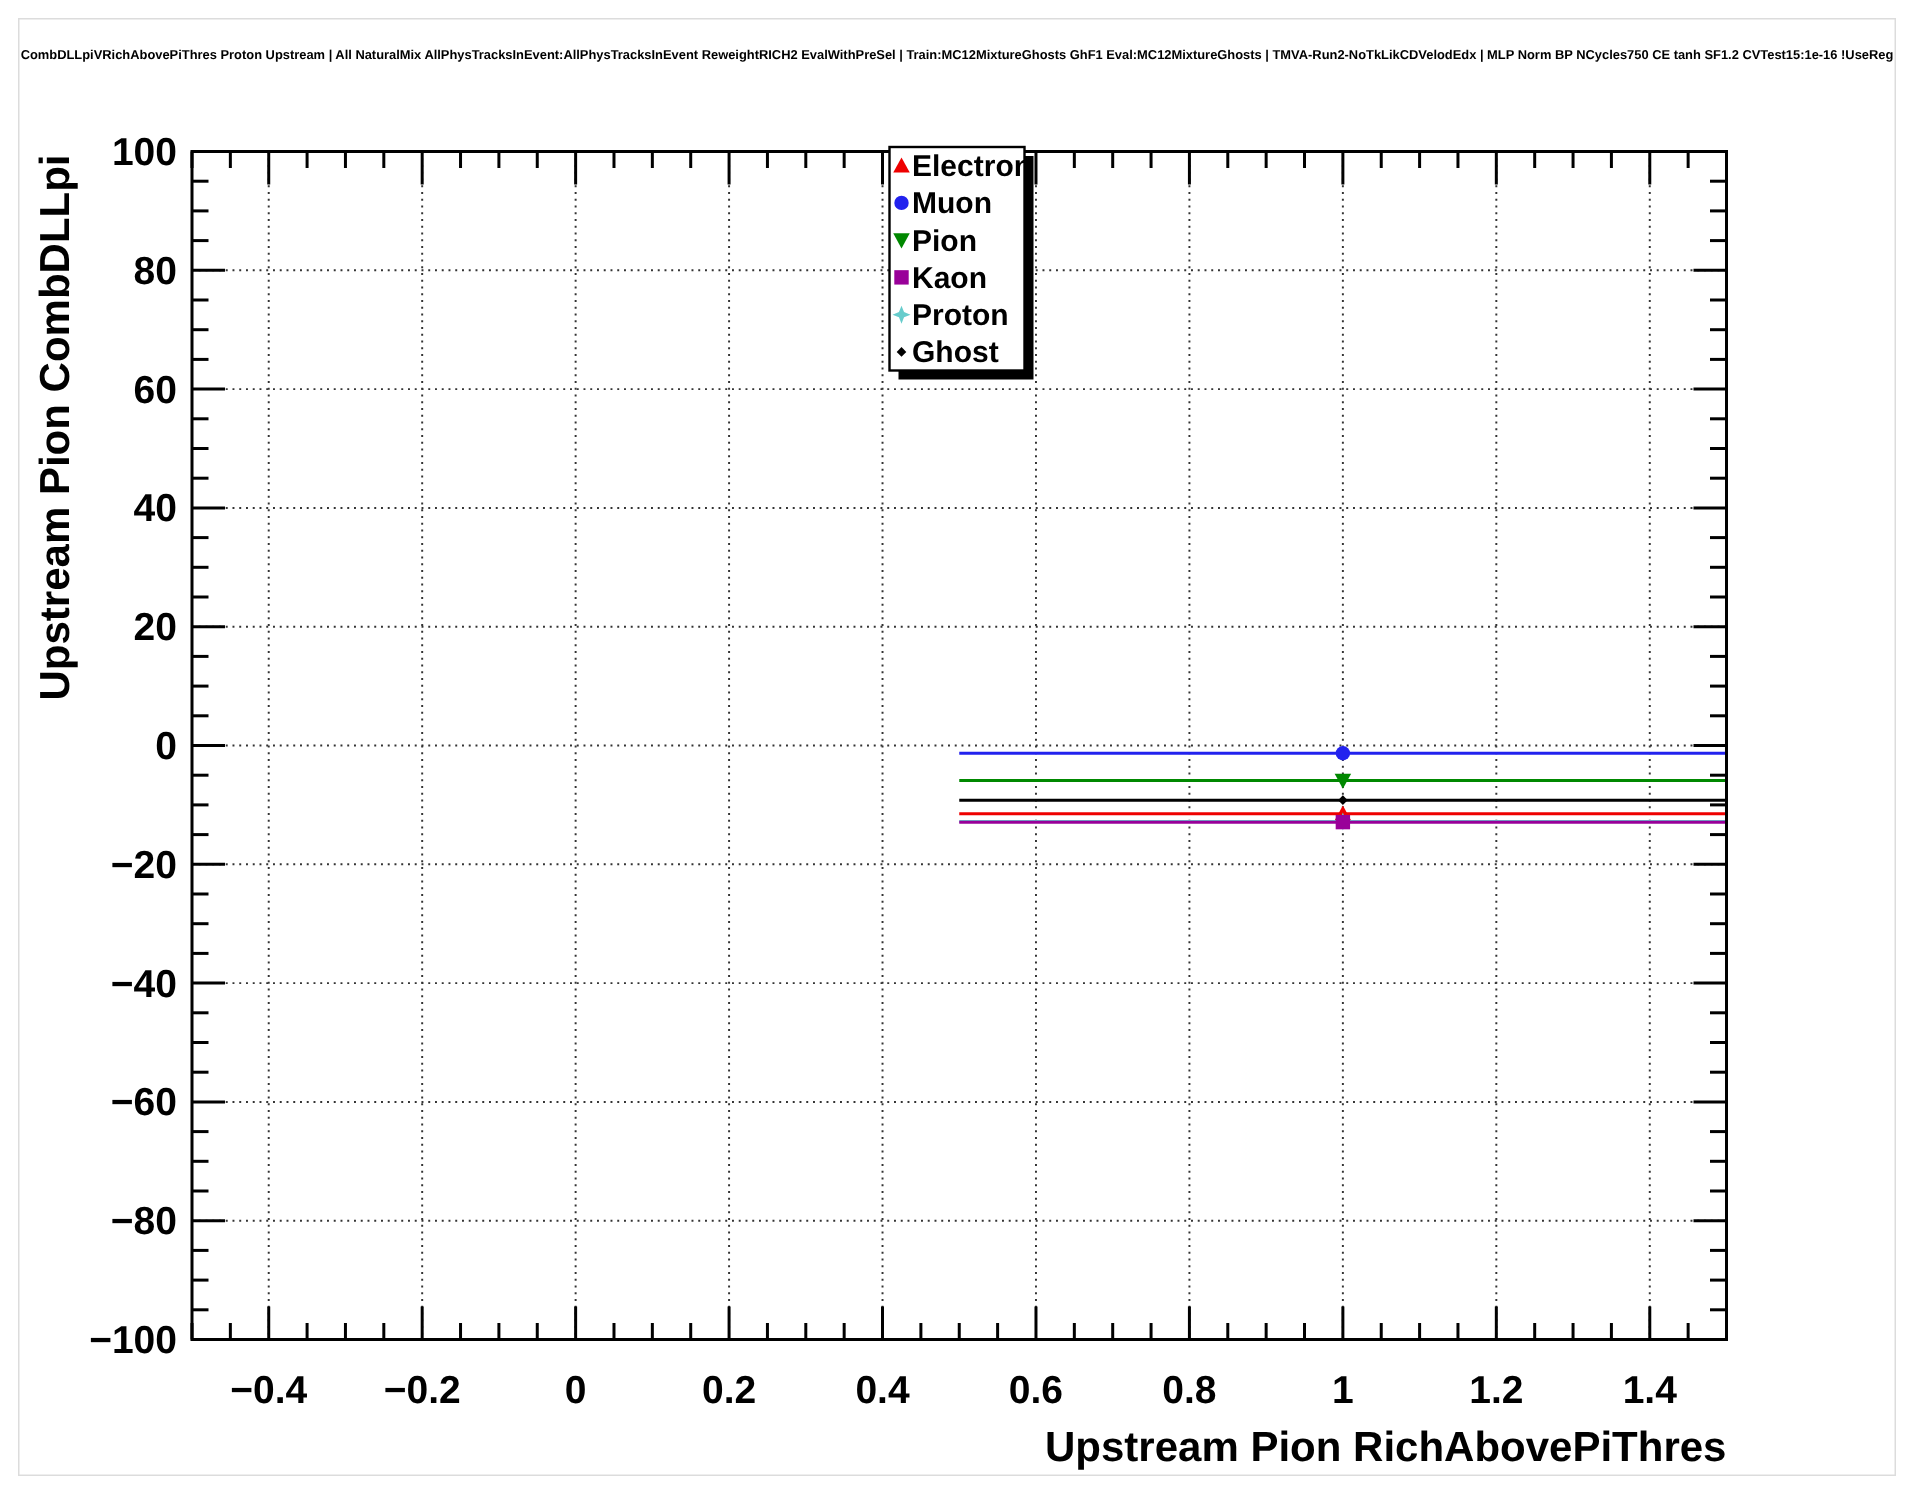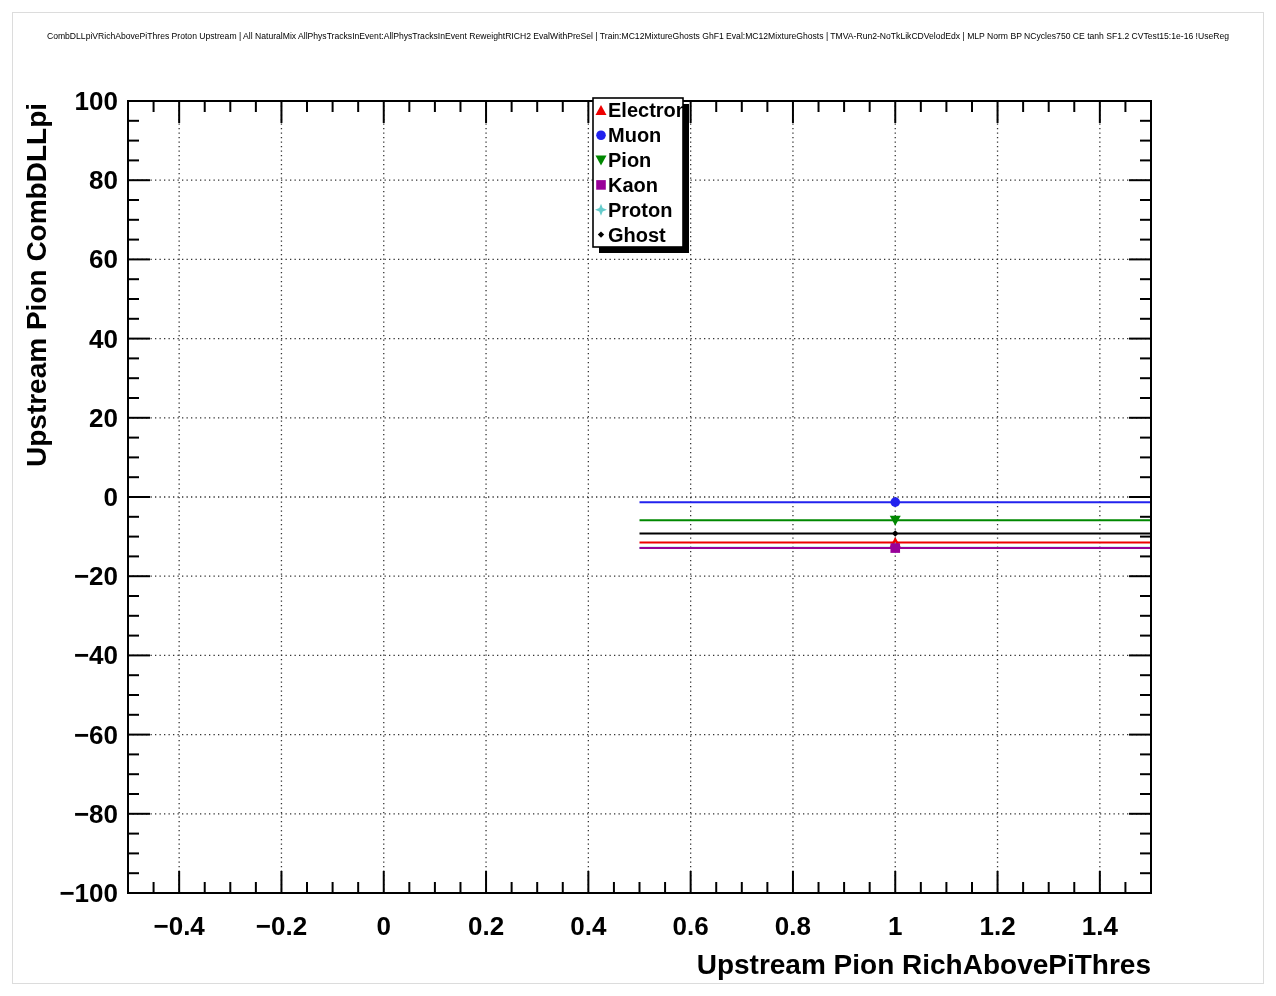--- a/index.html
+++ b/index.html
@@ -11,21 +11,21 @@
     overflow:hidden;
   }
   .canvas-border{
     position:absolute;left:12px;top:12px;right:12px;bottom:12px;
     border:1px solid #dcdcdc;
     pointer-events:none;
   }
   .plot-title{
     position:absolute;left:0;top:31px;width:100%;
     text-align:center;
-    font-size:8.6px;font-weight:normal;color:#000;
+    font-size:8.6px;font-weight:bold;color:#000;
     white-space:nowrap;
     letter-spacing:0px;
   }
   svg{position:absolute;left:0;top:0;}
   text{font-family:"Liberation Sans","DejaVu Sans",sans-serif;}
 </style>
 </head>
 <body>
 
 <div class="canvas">

